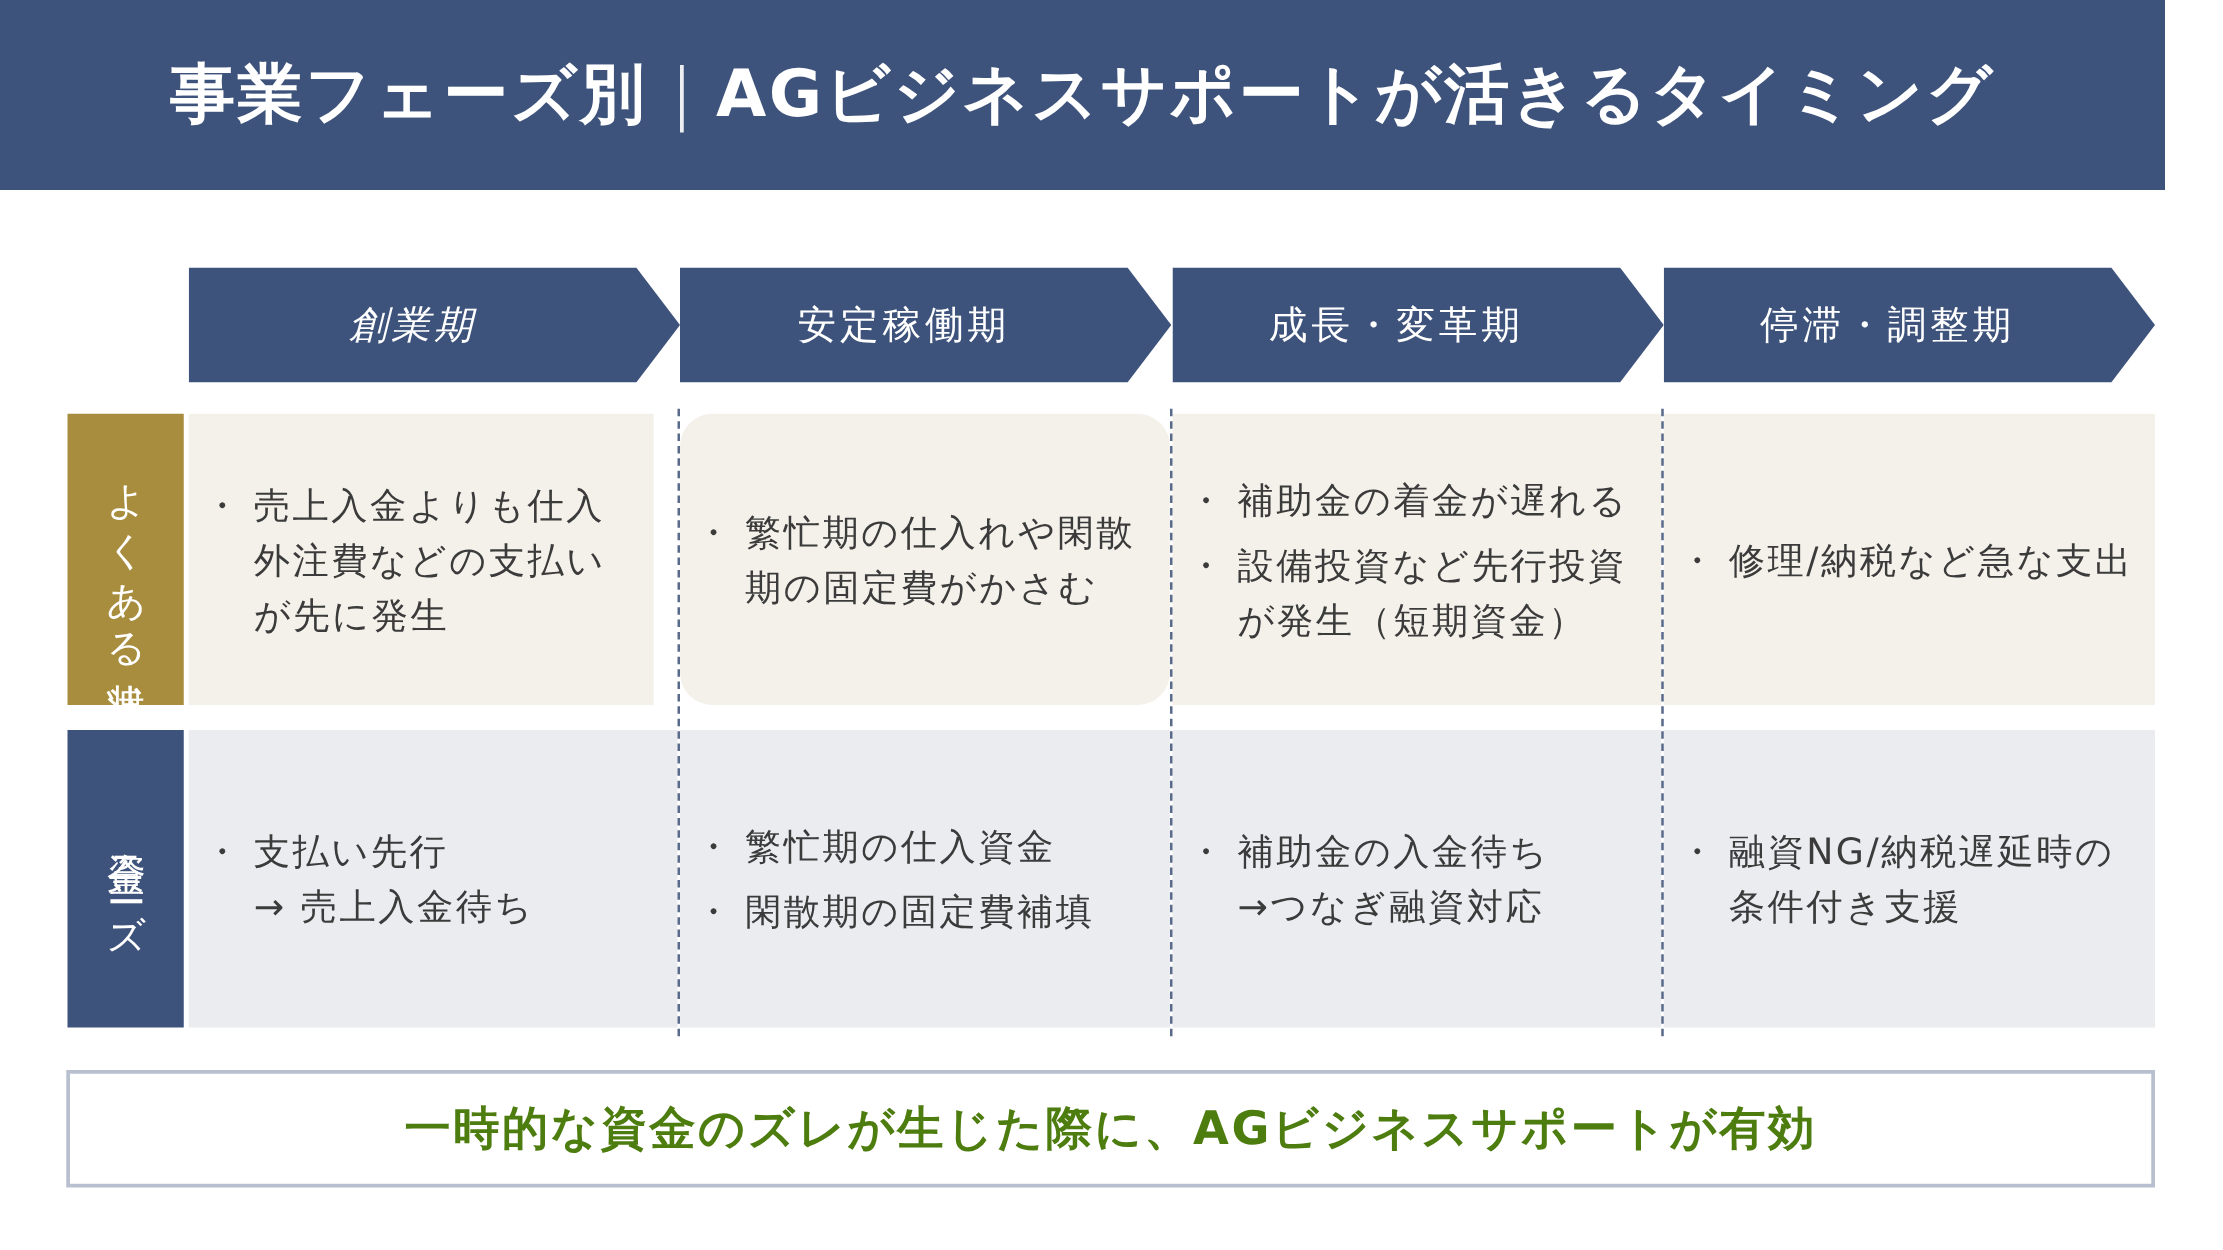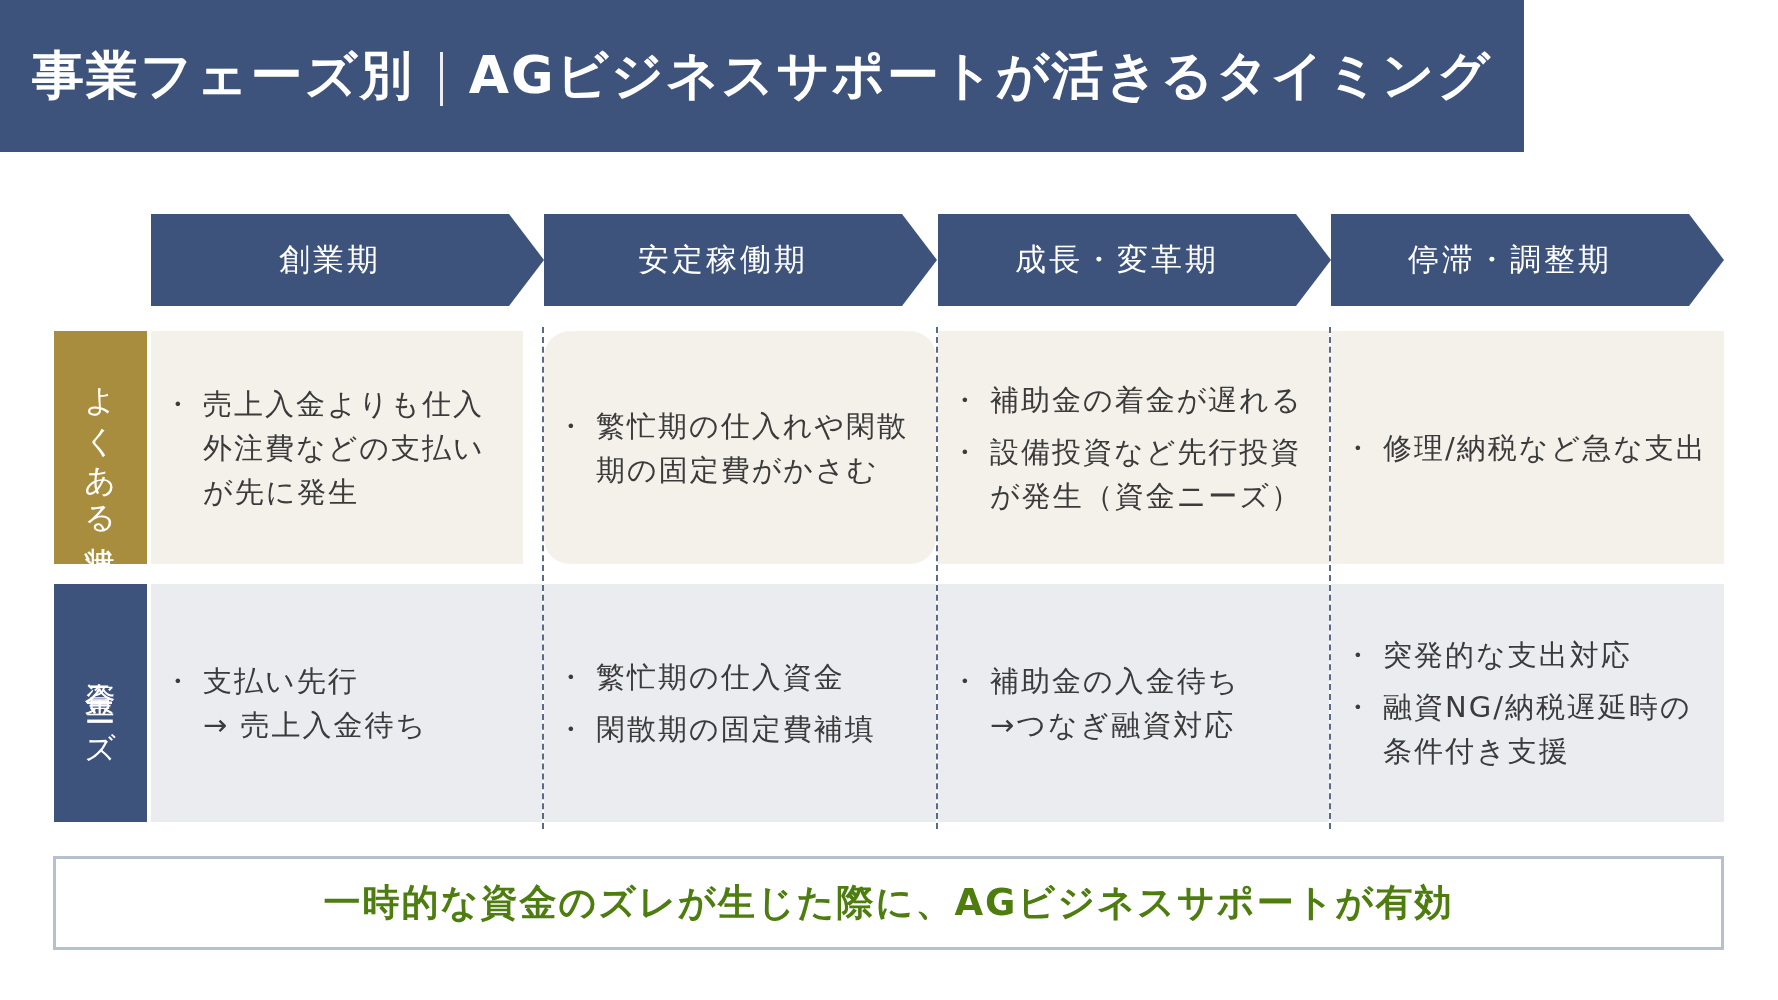--- a/index.html
+++ b/index.html
@@ -1,18 +1,18 @@
 <!DOCTYPE html>
 <html><head>
 <meta charset="utf-8">
 <style>
   html, body { margin:0; padding:0; }
   body { width:1778px; height:1000px; background:#ffffff; position:relative; overflow:hidden;
          font-family:"DejaVu Sans","Liberation Sans",sans-serif; }
-  .header { position:absolute; left:0; top:0; width:1524px; height:152px; background:#3e537b;
+  .header { position:absolute; left:0; top:0; width:1732px; height:152px; background:#3e537b;
             display:flex; align-items:center; justify-content:center; }
   .header h1 { margin:0; color:#ffffff; font-size:52px; font-weight:bold; letter-spacing:2px; white-space:nowrap; }
   .header .sep { display:inline-block; width:3px; height:54px; background:#ffffff; margin:0 26px; vertical-align:middle; opacity:.9; }
   .arrow { position:absolute; top:214px; height:92px; }
   .arrow svg { position:absolute; left:0; top:0; }
   .arrow .lbl { position:absolute; left:0; top:0; height:92px; display:flex; align-items:center; justify-content:center;
                 color:#ffffff; font-size:31px; letter-spacing:3px; }
   .rowlabel { position:absolute; left:54px; width:93px; display:flex; align-items:center; justify-content:center; }
   .rowlabel span { writing-mode:vertical-rl; text-orientation:upright; color:#ffffff; font-size:31px; letter-spacing:4px; }
   .cell { position:absolute; display:flex; align-items:center; box-sizing:border-box; padding-left:26px; padding-right:10px; }
@@ -28,21 +28,21 @@
 </style>
 </head>
 <body>
 
 <div class="header">
   <h1>
     <span>事業フェーズ別</span><span class="sep"></span><span>AGビジネスサポートが活きるタイミング</span>
   </h1>
 </div>
 
-<div class="arrow" style="left:151px;width:458px;">
+<div class="arrow" style="left:151px;width:458px;font-style:italic;">
   <svg width="393" height="92">
       <polygon points="0,0 358,0 393,46 358,92 0,92" fill="#3e537b"></polygon>
     </svg>
   <div class="lbl" style="width:358px;">創業期</div>
 </div>
 <div class="arrow" style="left:544px;width:335px;border-radius:31px;">
   <svg width="393" height="92">
       <polygon points="0,0 358,0 393,46 358,92 0,92" fill="#3e537b"></polygon>
     </svg>
   <div class="lbl" style="width:358px;">安定稼働期</div>
@@ -73,21 +73,21 @@
     </ul>
 </div>
 <div class="cell r1" style="left:544px;width:392px;border-radius:26px;">
   <ul>
       <li>繁忙期の仕入れや閑散期の固定費がかさむ</li>
     </ul>
 </div>
 <div class="cell r1" style="left:938px;width:391px;">
   <ul>
     <li>補助金の着金が遅れる</li>
-    <li>設備投資など先行投資が発生（資金ニーズ）</li>
+    <li>設備投資など先行投資が発生（短期資金）</li>
   </ul>
 </div>
 <div class="cell r1" style="left:1331px;width:393px;">
   <ul>
     <li>修理/納税など急な支出</li>
   </ul>
 </div>
 
 <div class="cell r2" style="left:151px;width:391px;">
   <ul>
@@ -102,21 +102,20 @@
   </ul>
 </div>
 <div class="cell r2" style="left:938px;width:391px;">
   <ul>
       <li style="white-space:pre-line;">補助金の入金待ち
 →つなぎ融資対応</li>
     </ul>
 </div>
 <div class="cell r2" style="left:1331px;width:393px;">
   <ul>
-    <li>突発的な支出対応</li>
     <li>融資NG/納税遅延時の条件付き支援</li>
   </ul>
 </div>
 
 <div class="divider" style="left:542px;"></div>
 <div class="divider" style="left:936px;"></div>
 <div class="divider" style="left:1329px;"></div>
 
 <div class="bottom">
   <span>一時的な資金のズレが生じた際に、AGビジネスサポートが有効</span>

